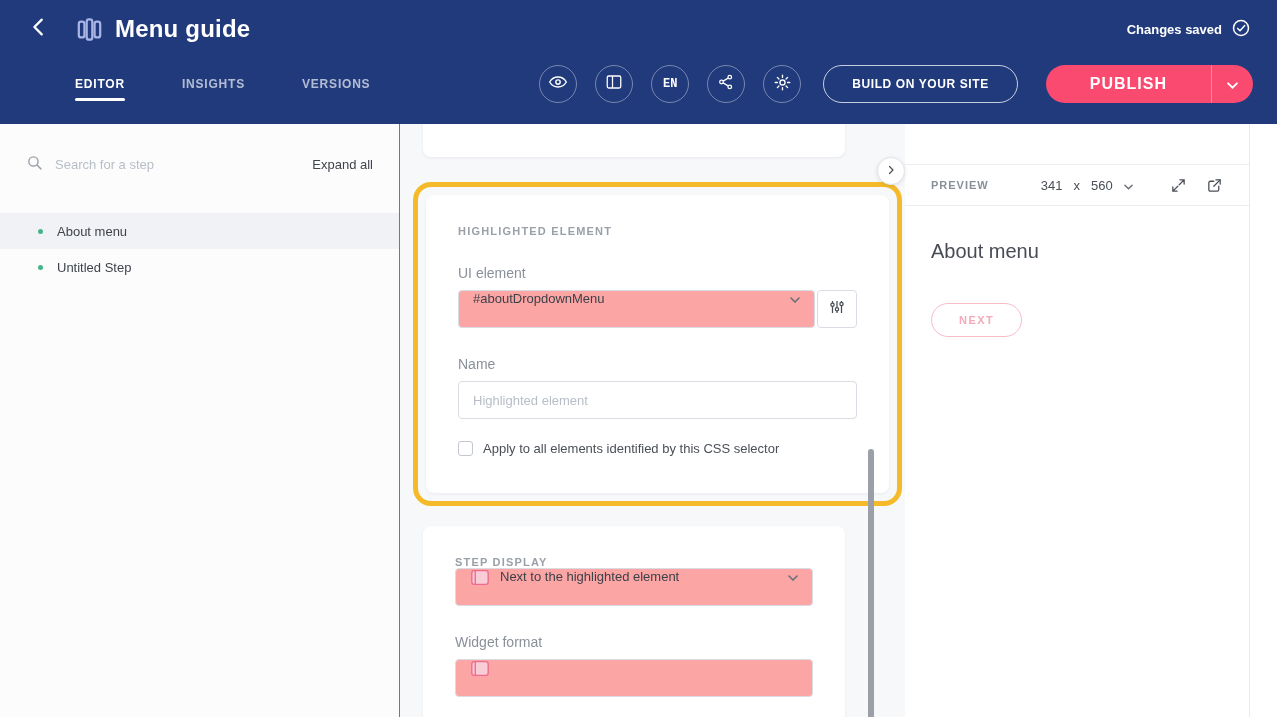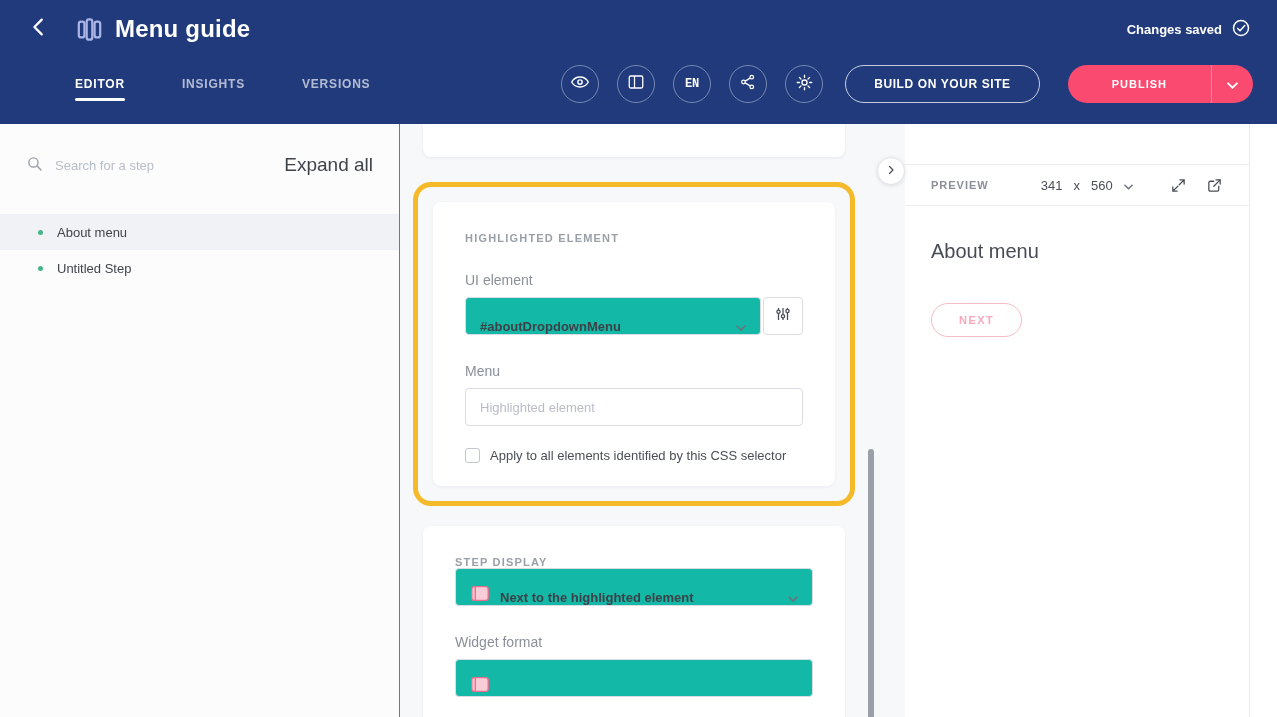--- a/index.html
+++ b/index.html
@@ -22,51 +22,51 @@
   .tab.active { color:#fff; }
   .tab.active::after { content:""; position:absolute; left:0; right:0; bottom:9px; height:3px; background:#fff; border-radius:2px; }
   .icon-circles { display:flex; gap:18px; align-items:center;font-family:Liberation Mono, monospace; }
   .icon-circle { width:38px; height:38px; border-radius:50%; border:1px solid rgba(255,255,255,0.38);
     display:flex; align-items:center; justify-content:center; color:#fff; cursor:pointer;
     font-size:12px; font-weight:700; }
   .build-btn { height:38px; border-radius:19px; border:1px solid rgba(255,255,255,0.75); color:#fff;
     font-size:12px; font-weight:700; letter-spacing:0.6px; padding:0 28px; background:transparent;
     margin-left:22px; display:flex; align-items:center; cursor:pointer; }
   .publish-group { display:flex; margin-left:28px; height:38px; border-radius:19px; overflow:hidden; background:#fa4a6f; }
-  .publish-main { padding:0 44px; font-size:11px; font-weight:700; letter-spacing:1px; color:#fff;
+  .publish-main { padding:0 44px; font-size:16px; font-weight:700; letter-spacing:1px; color:#fff;
     display:flex; align-items:center; cursor:pointer; }
   .publish-caret { width:42px; border-left:1px solid rgba(255,255,255,0.35); display:flex;
     align-items:center; justify-content:center; cursor:pointer; }
 
   
   .content { display:flex; height:607px; }
 
   .sidebar { width:400px; background:#fcfcfd; border-right:1px solid #ef4444; }
   .search-row { display:flex; align-items:center; padding:30px 26px 20px 26px; gap:12px; }
   .search-input { border:none; outline:none; background:transparent; font-size:13px; color:#3f444b; flex:1; }
   .search-input::placeholder { color:#b8bec7; }
-  .expand-all { font-size:19px; color:#3f444b; cursor:pointer; white-space:nowrap; }
+  .expand-all { font-size:13px; color:#3f444b; cursor:pointer; white-space:nowrap; }
   .step-list { margin-top:18px; }
   .step-item { display:flex; align-items:center; height:36px; padding-left:38px; font-size:13px;
     color:#3f444b; gap:14px; cursor:pointer; }
   .step-item.selected { background:#f1f2f5; }
   .dot { width:5px; height:5px; border-radius:50%; background:#46b488; flex:none; }
 
   .main { flex:1; background:#f7f8fa; position:relative; overflow:hidden; }
   .card-partial { position:absolute; left:23px; top:0; width:422px; height:33px; background:#fff;
     border-radius:0 0 8px 8px; box-shadow:0 1px 3px rgba(30,40,60,0.08); }
-  .highlight-ring { position:absolute; left:13px; top:58px; width:442px; height:324px;
-    border:5px solid #f4ba2a; border-radius:18px; padding:15px; }
+  .highlight-ring { position:absolute; left:13px; top:58px; width:489px; height:324px;
+    border:5px solid #f4ba2a; border-radius:18px; padding:8px; }
   .card { background:#fff; border-radius:8px; box-shadow:0 1px 3px rgba(30,40,60,0.06); }
   .ring-card { width:100%; height:100%; padding:30px 32px; }
   .section-title { font-size:11px; font-weight:700; letter-spacing:1.2px; color:#9aa0a8; }
   .field-label { font-size:14px; color:#8a9099; margin-top:28px; margin-bottom:9px; }
   .select-row { display:flex; gap:2px; }
-  .select-box { flex:1; height:38px; border:1px solid #d9dde3; border-radius:4px; background:#14b8a6;
-    display:flex; align-items:flex-end; padding:0 14px; font-size:13px; color:#3c4148; cursor:pointer; gap:10px;font-weight:bold; }
+  .select-box { flex:1; height:38px; border:1px solid #d9dde3; border-radius:4px; background:#fca5a5;
+    display:flex; align-items:flex-start; padding:0 14px; font-size:13px; color:#3c4148; cursor:pointer; gap:10px; }
   .select-box .caret { margin-left:auto; }
   .icon-btn-square { width:40px; height:38px; border:1px solid #d9dde3; border-radius:4px;
     display:flex; align-items:center; justify-content:center; background:#fff; cursor:pointer; flex:none; }
   .text-input { width:100%; height:38px; border:1px solid #d9dde3; border-radius:4px; padding:0 14px;
     font-size:13px; color:#3c4148; outline:none; }
   .text-input::placeholder { color:#b8bec7; }
   .checkbox-row { display:flex; align-items:center; gap:10px; margin-top:22px; cursor:pointer; }
   .checkbox { width:15px; height:15px; border:1px solid #c3c7ce; border-radius:3px; background:#fff; flex:none; }
   .checkbox-label { font-size:13px; color:#4a4f57; }
   .step-card { position:absolute; left:23px; top:402px; width:422px; padding:30px 32px; height:320px; }
@@ -210,21 +210,21 @@
             <span><svg width="18" height="18" viewBox="0 0 24 24" fill="none" stroke="#4a4f57" stroke-width="1.7">
                   <line x1="6" y1="4" x2="6" y2="20"></line>
                   <line x1="12" y1="4" x2="12" y2="20"></line>
                   <line x1="18" y1="4" x2="18" y2="20"></line>
                   <circle cx="6" cy="9" r="2.2" fill="#fff"></circle>
                   <circle cx="12" cy="15" r="2.2" fill="#fff"></circle>
                   <circle cx="18" cy="8" r="2.2" fill="#fff"></circle>
                 </svg></span>
           </span>
         </div>
-        <div class="field-label">Menu</div>
+        <div class="field-label">Name</div>
         <input class="text-input" placeholder="Highlighted element" style="">
         <div class="checkbox-row">
           <span class="checkbox"></span>
           <span class="checkbox-label">Apply to all elements identified by this CSS selector</span>
         </div>
       </div>
     </div>
 
     <div class="card step-card">
       <div class="section-title">STEP DISPLAY</div>

